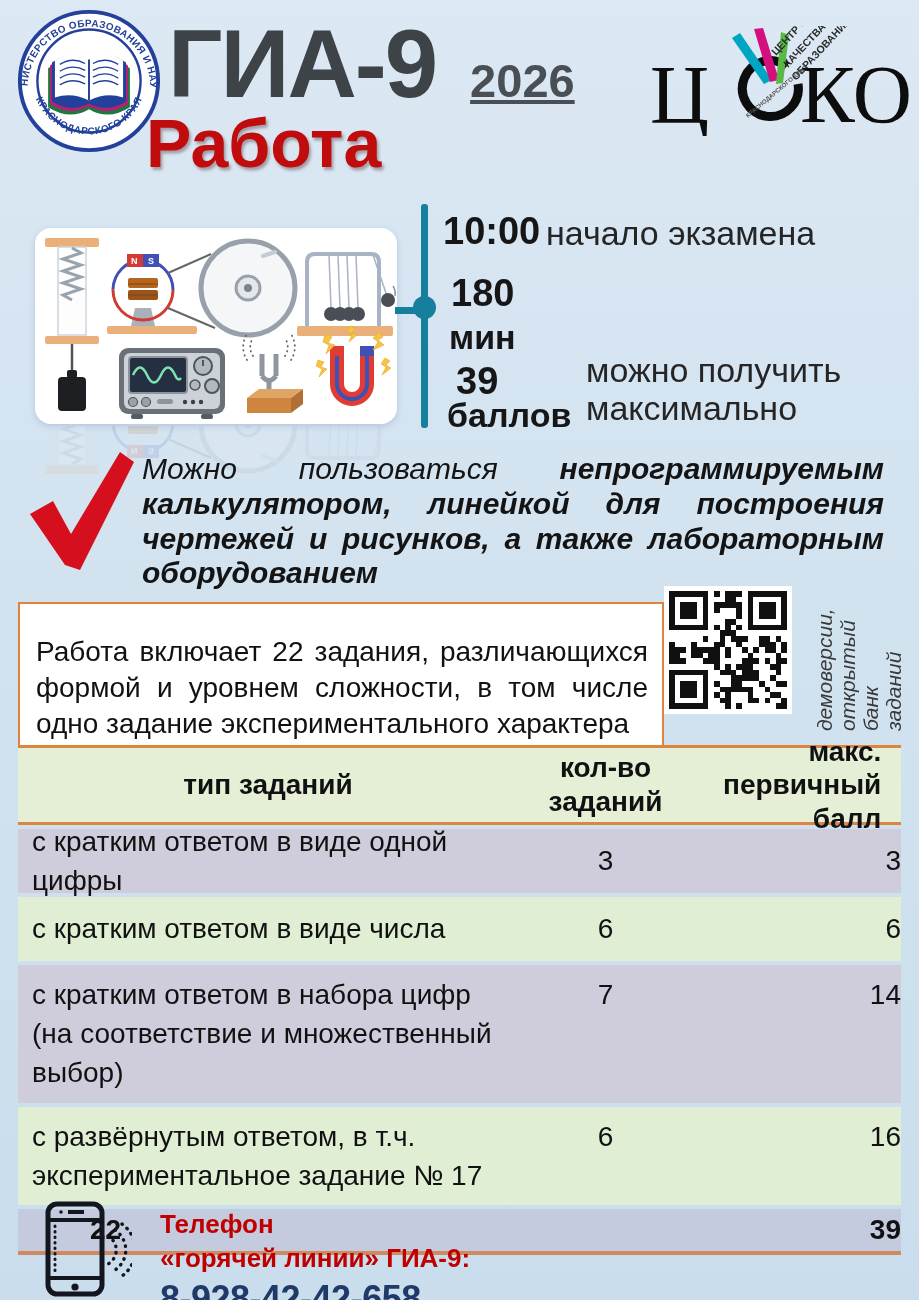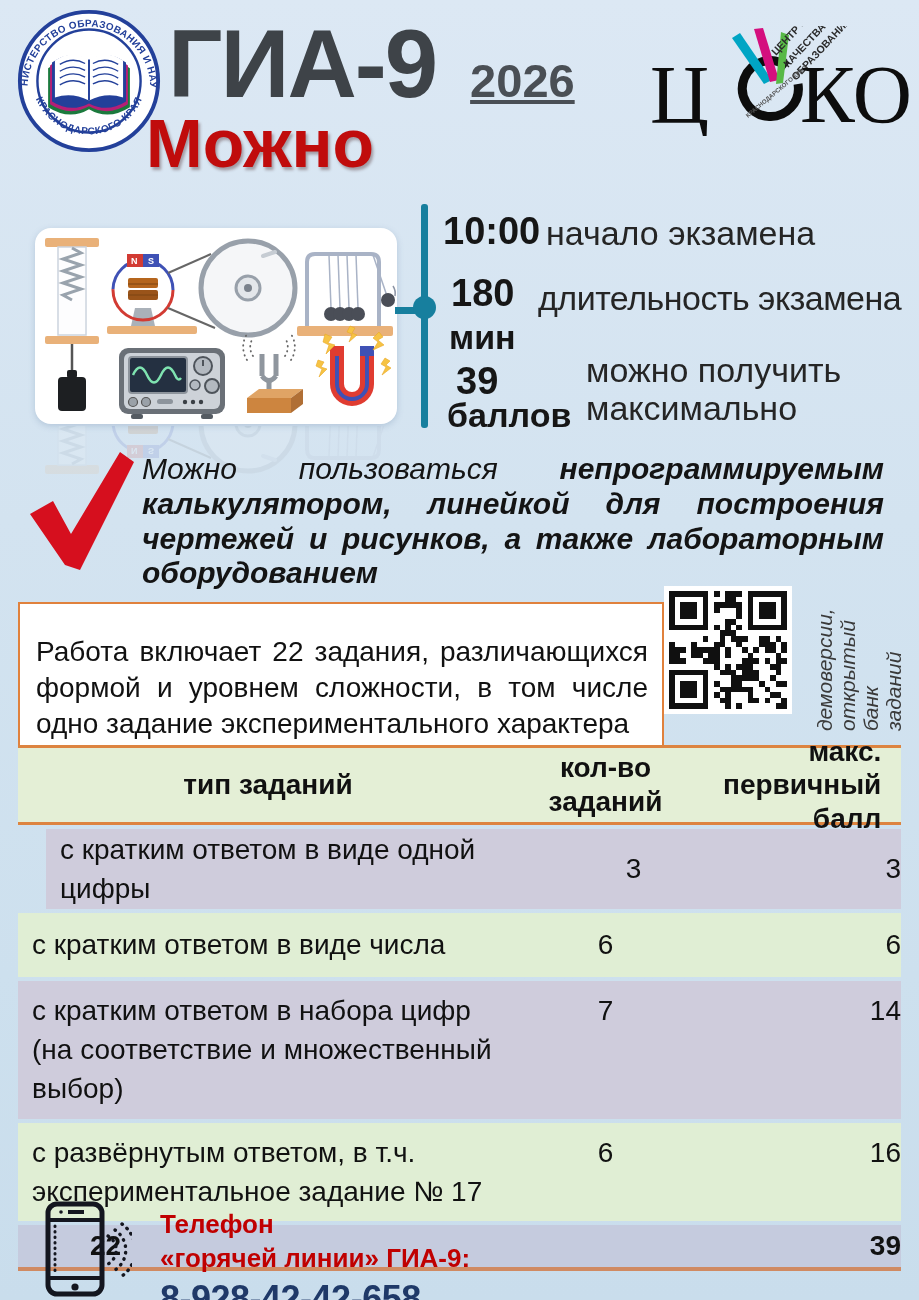--- a/index.html
+++ b/index.html
@@ -60,21 +60,21 @@
   
   .table{left:18px;top:745px;width:883px;}
   .thead{display:flex;align-items:center;height:74px;background:#e4efd6;
     border-top:3px solid #dd8440;border-bottom:3px solid #dd8440;margin-bottom:4px;
     font-weight:bold;font-size:28px;color:#111;}
   .trow{display:flex;align-items:center;margin-bottom:4px;font-size:28px;color:#111;}
   .trow.lav{background:#cfccdc;}
   .trow.grn{background:#e0eed4;}
   .trow.tall{align-items:flex-start;}
   .trow.tall .cell{padding-top:10px;padding-bottom:10px;}
-  .r1{height:80px;margin-left:28px;} .r2{height:64px;} .r3{min-height:84px;} .r4{min-height:78px;}
+  .r1{height:64px;} .r2{height:64px;} .r3{min-height:84px;} .r4{min-height:78px;}
   .trow.total{background:#c5cbde;height:42px;border-bottom:4px solid #d08a62;font-weight:bold;}
   .cell{line-height:1.4;}
   .c1{flex:0 0 500px;padding-left:14px;box-sizing:border-box;}
   .thead .c1{text-align:center;padding-left:0;}
   .total .c1{text-align:center;padding-left:0;}
   .c2{flex:0 0 175px;text-align:center;}
   .c3{flex:1;text-align:right;}
   .thead .c2{line-height:1.2;} .thead .c3{line-height:1.2;padding:0 30px;}
 
   
@@ -123,21 +123,21 @@
         </g>
         <line x1="75" y1="53" x2="75" y2="95" stroke="#23409a" stroke-width="2"></line>
       </g>
     </svg>
   </div>
 
   <div class="abs title-row">
     <span class="gia-title">ГИА-9</span>
     <span class="gia-year">2026</span>
   </div>
-  <div class="abs subject">Можно</div>
+  <div class="abs subject">Работа</div>
 
   <div class="abs coko-logo">
     <svg width="262" height="110" viewBox="0 0 262 110">
       <text x="2" y="96" font-size="82" class="serif" font-family="Liberation Serif,serif" fill="#0d0d0d">Ц</text>
 
       <g>
         <path d="M 139,40 A 28,28 0 1 0 150,58" fill="none" stroke="#0d0d0d" stroke-width="9"></path>
         <polygon points="116,58 84,12 92,7 124,54" fill="#00a5c4"></polygon>
         <polygon points="122,56 106,3 115,2 131,54" fill="#d40f7e"></polygon>
         <polygon points="128,58 133,6 141,9 135,57" fill="#58b947"></polygon>
@@ -358,21 +358,20 @@
     </svg></div>
 
   <div class="abs tline-v"></div>
   <div class="abs tline-h"></div>
   <div class="abs tdot"></div>
 
   <div class="abs info-value iv1">10:00</div>
   <div class="abs info-label il1">начало экзамена</div>
   <div class="abs info-value iv2">180</div>
   <div class="abs info-unit iu2">мин</div>
-  <div class="abs info-label il2">длительность экзамена</div>
   <div class="abs info-value iv3">39</div>
   <div class="abs info-unit iu3">баллов</div>
   <div class="abs info-label il3">можно получить максимально</div>
 
   <svg class="abs checkmark" viewBox="0 0 110 122">
     <polygon points="4,64 27,51 45,84 94,2 108,12 54,120 39,115" fill="#d60f1e"></polygon>
   </svg>
   <div class="abs note">
     <span class="note-lead">Можно пользоваться</span>
     <span class="note-bold">непрограммируемым калькулятором, линейкой для построения чертежей и рисунков, а также  лабораторным оборудованием</span>

